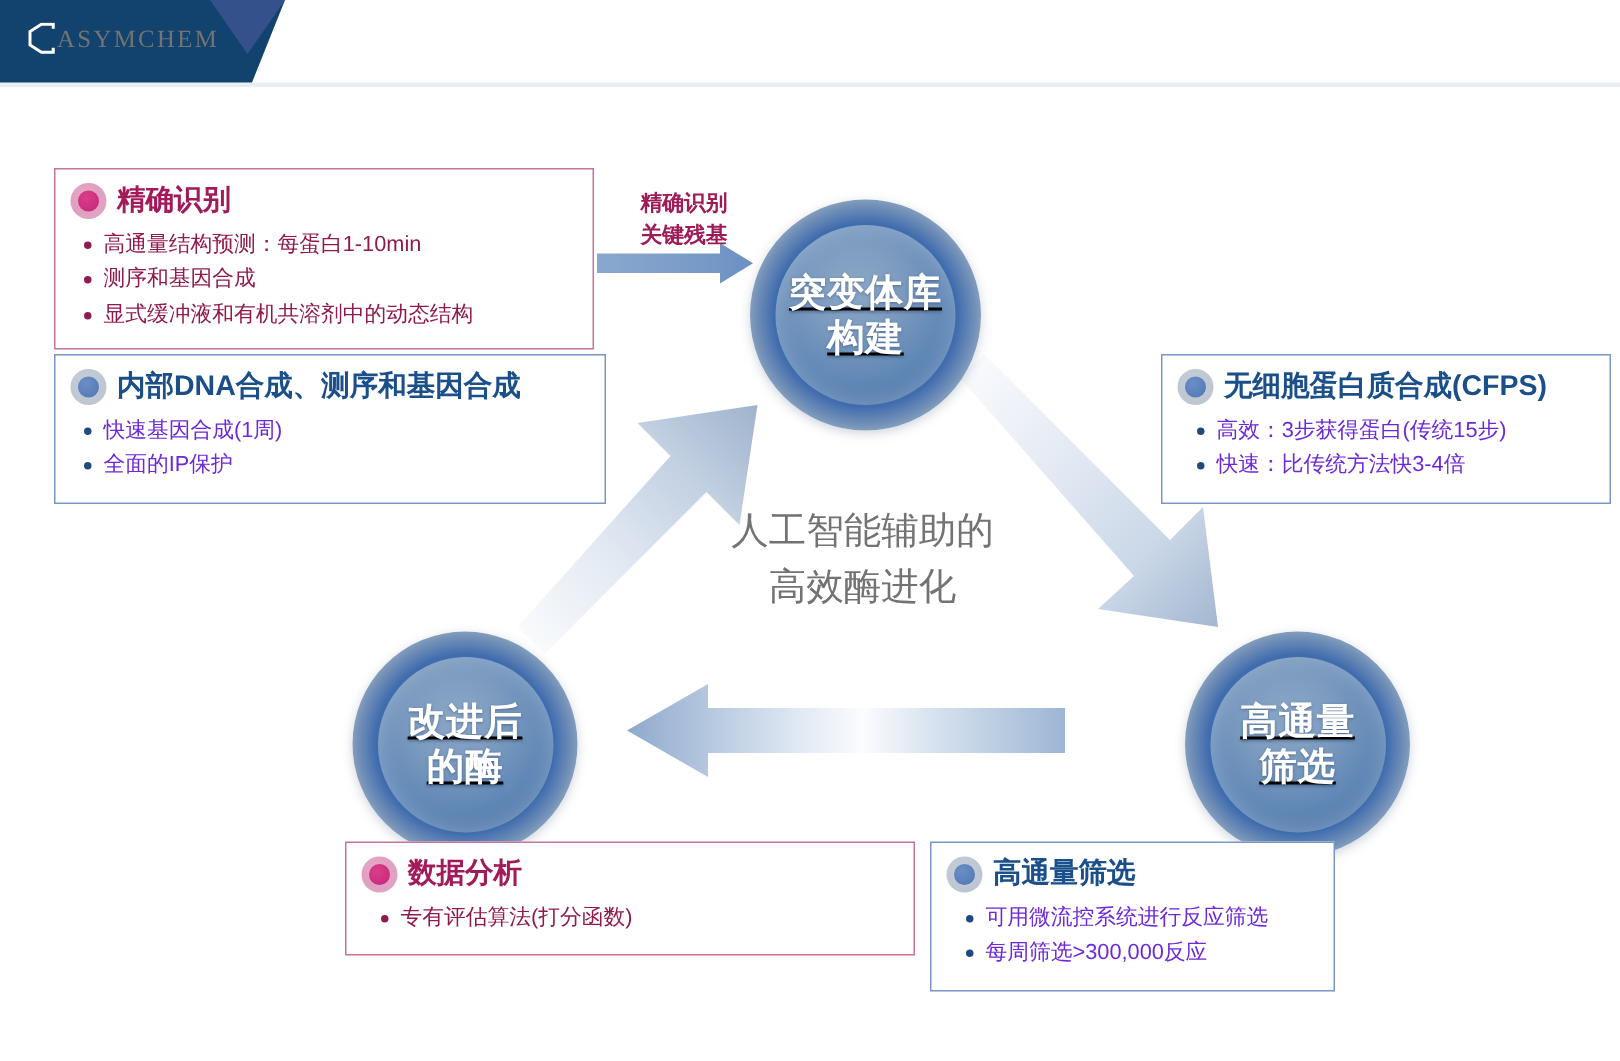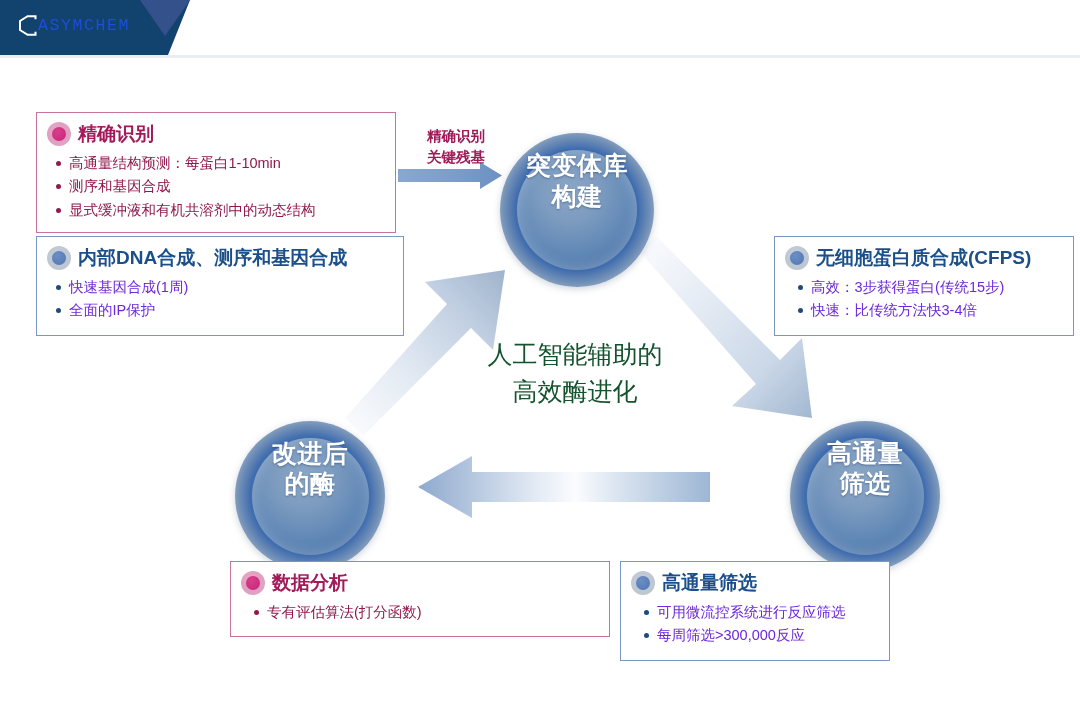--- a/index.html
+++ b/index.html
@@ -58,25 +58,25 @@
     z-index: 7;
     display: flex;
     align-items: center;
   }
   .logo-c {
     width: 19px; height: 21px;
     margin-right: 1px;
     position: relative;
   }
   .logo-text {
-    color: #1d4ed8;
+    color: #737373;
     font-size: 16.5px;
     font-weight: 500;
     letter-spacing: 1.6px;
-    font-family: Liberation Mono, monospace;
+    font-family: Liberation Serif, serif;
   }
 
   
   .box {
     position: absolute;
     background: #ffffff;
     box-sizing: border-box;
     z-index: 20;
   }
   .box.pink  { border: 1.4px solid #c8739b; }
@@ -175,29 +175,30 @@
         #7693b8 68%,
         #a9bacb 78%,
         #cdd6de 88%,
         #e3e8ed 96%,
         #eef1f4 100%);
     box-shadow: 0 2px 7px rgba(80,100,130,0.28);
   }
   .circle-inner {
     border-radius: 50%;
     display: flex;
-    align-items: flex-start;
+    align-items: center;
     justify-content: center;
     background:
       radial-gradient(circle at 44% 34%,
         #8ba7c6 0%,
         #7c9bbf 30%,
         #5f87b6 62%,
         #41689f 100%);
     box-shadow: inset 0 0 14px rgba(255,255,255,0.30);
+    text-decoration: underline;
   }
   .circle-label {
     color: #ffffff;
     font-weight: bold;
     text-align: center;
     line-height: 1.22;
     font-size: 25px;
     letter-spacing: 0.5px;
     text-shadow: 0 1px 2px rgba(30,55,95,0.45);
   }
@@ -211,21 +212,21 @@
   #circle-screening { left: 790px; top: 421px; width: 150px; height: 150px; }
   #circle-screening .circle-inner { width: 117px; height: 117px; }
 
   
   #center-text {
     position: absolute;
     left: 430px; top: 336px;
     width: 290px;
     text-align: center;
     z-index: 16;
-    color: #14532d;
+    color: #737373;
     font-size: 25px;
     font-weight: 500;
     line-height: 1.48;
   }
 
   
   #arrow-label-residue {
     position: absolute;
     left: 396px; top: 126px;
     width: 120px;

